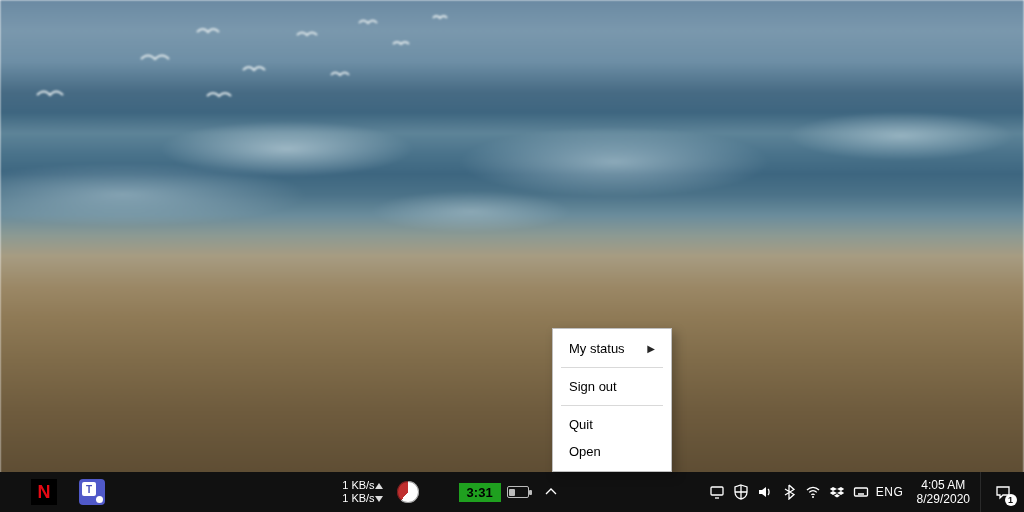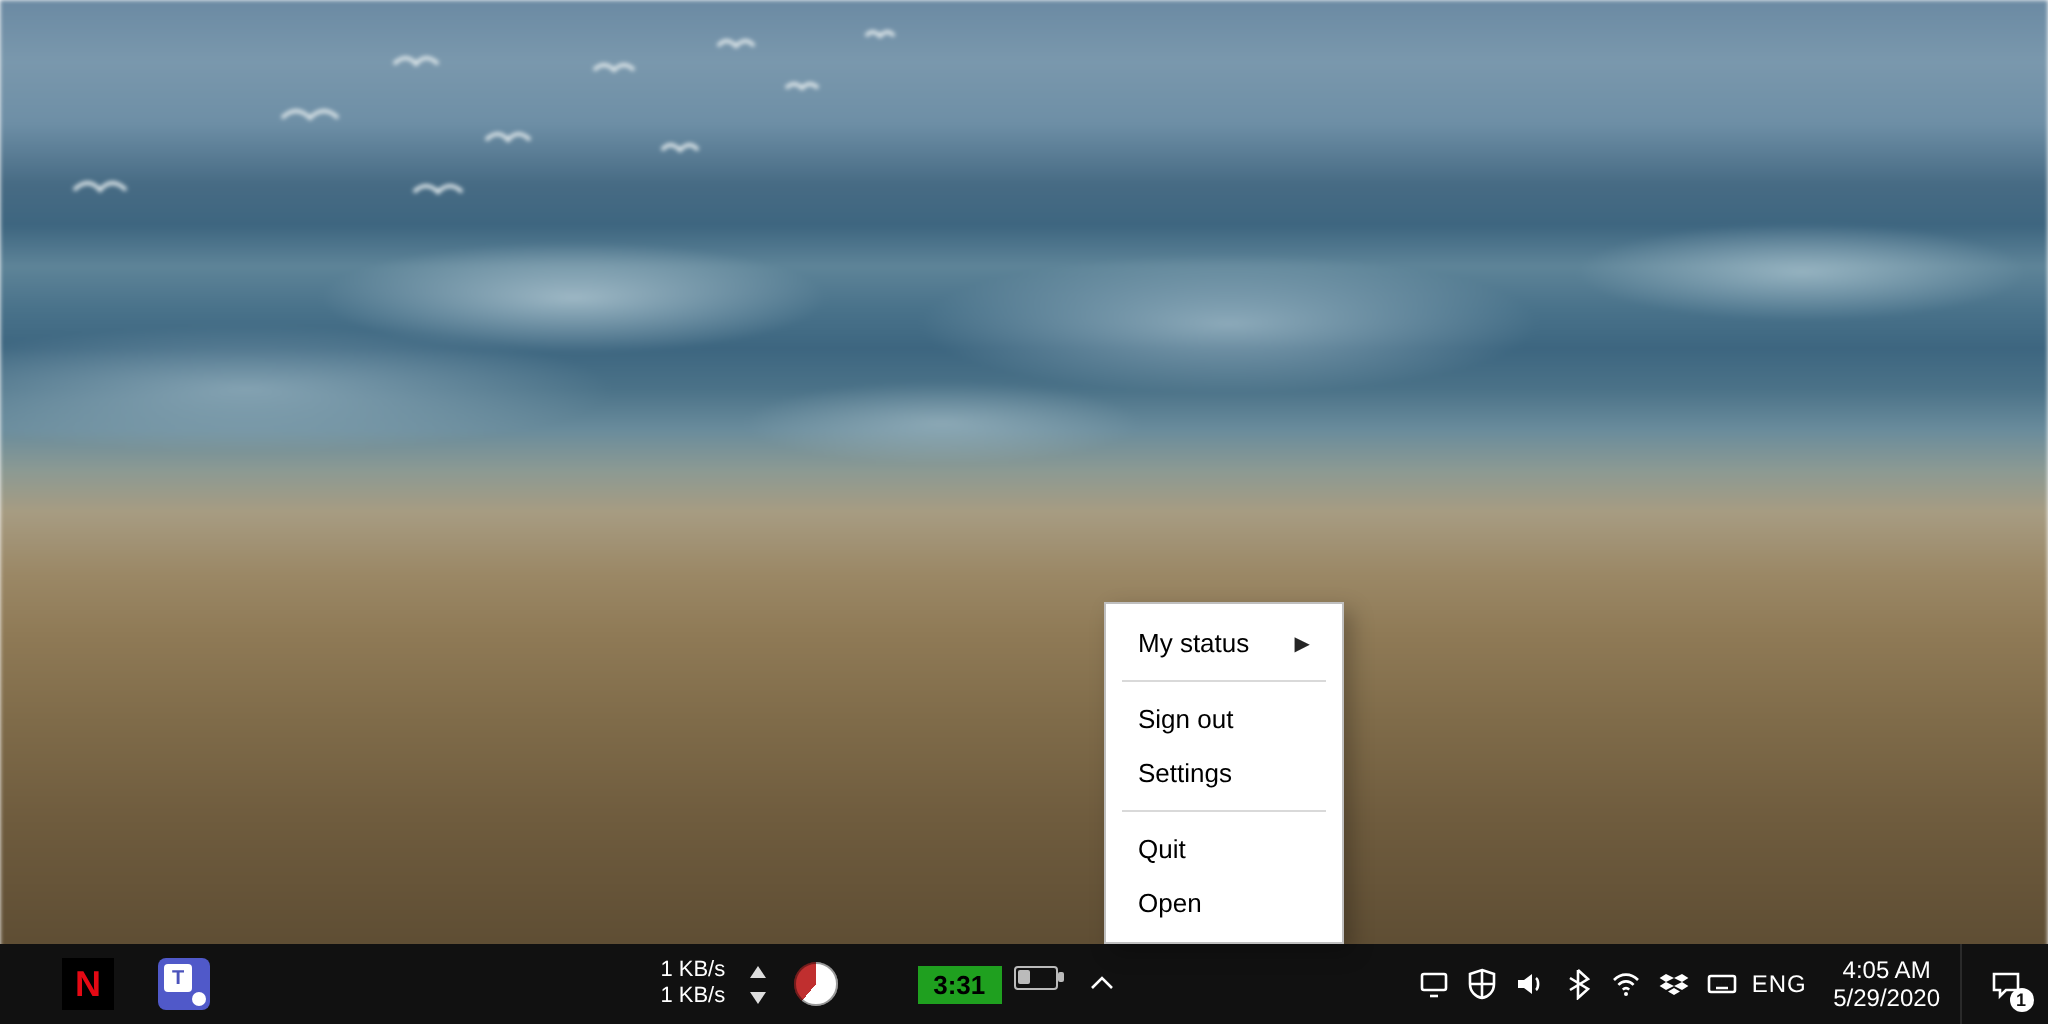--- a/index.html
+++ b/index.html
@@ -53,29 +53,29 @@
     z-index: 50;
   }
   .taskbar .gap { width: 20px; }
   .tb-tile { width: 48px; height: 40px; display:flex; align-items:center; justify-content:center; cursor:pointer; }
   .netflix-box { width:26px; height:26px; background:#000; display:flex; align-items:center; justify-content:center; color:#e50914; font-weight:800; font-size:18px; font-family:Arial,sans-serif; }
   .teams-box { width:26px; height:26px; background:#5059c9; border-radius:4px; position:relative; }
   .teams-box::before { content:"T"; position:absolute; left:3px; top:3px; width:14px; height:14px; background:#fff; color:#4b53bc; font-weight:700; font-size:10px; border-radius:2px; display:flex; align-items:center; justify-content:center; }
   .teams-box::after { content:""; position:absolute; right:2px; bottom:2px; width:7px; height:7px; border-radius:50%; background:#fff; }
 
   .net-speed { margin-left:auto; line-height:13px; font-size:11px; padding-right:6px; text-align:right; }
-  .net-speed .row { display:flex; align-items:center; gap:12px; justify-content:flex-end; }
+  .net-speed .row { display:flex; align-items:center; gap:0; justify-content:flex-end; }
   .tri { display:inline-block; width:0; height:0; }
   .tri.up { border-left:4px solid transparent; border-right:4px solid transparent; border-bottom:6px solid #ddd; }
   .tri.dn { border-left:4px solid transparent; border-right:4px solid transparent; border-top:6px solid #ddd; }
 
   .pie { width:22px; height:22px; border-radius:50%; background: conic-gradient(#fff 0 220deg, #c02f2f 220deg 360deg); margin:0 8px; position:relative; }
   .pie::after{content:"";position:absolute;inset:0;border-radius:50%;border:1px solid rgba(0,0,0,.4);}
 
-  .battery-widget { display:flex; align-items:flex-start; gap:6px; margin-right:8px;padding-left:32px; }
+  .battery-widget { display:flex; align-items:center; gap:6px; margin-right:8px;padding-left:32px; }
   .battery-time-box { background:#1fa01f; color:#000; font-weight:600; padding:2px 6px; font-size:13px; min-width:42px; text-align:center; }
   .battery-glyph { position:relative; width:22px; height:12px; border:1.5px solid #bbb; border-radius:2px; }
   .battery-glyph::after{content:"";position:absolute;right:-4px;top:2.5px;width:2.5px;height:5px;background:#bbb;border-radius:1px;}
   .battery-glyph .fill{position:absolute;left:1.5px;top:1.5px;bottom:1.5px;width:30%;background:#bbb;border-radius:1px;}
 
   .tray-chevron { width:28px; height:40px; display:flex; align-items:center; justify-content:center; cursor:pointer; }
 
   .tray { display:flex; align-items:center; gap:0; }
   .tray .ti { width:24px; height:40px; display:flex; align-items:center; justify-content:center; cursor:pointer; }
   .lang { width:34px; font-size:12px; letter-spacing:.5px; display:flex; align-items:center; justify-content:center; cursor:pointer; height:56px; }
@@ -159,23 +159,20 @@
 
 <div class="context-menu">
   <div class="mi">
     <span>My status</span>
     <span class="sub-arrow">▶</span>
   </div>
   <div class="sep"></div>
   <div class="mi">
     <span>Sign out</span>
   </div>
-  <div class="mi">
-    <span>Settings</span>
-  </div>
   <div class="sep"></div>
   <div class="mi">
     <span>Quit</span>
   </div>
   <div class="mi">
     <span>Open</span>
   </div>
 </div>
 
 <div class="taskbar">
@@ -263,21 +260,21 @@
       <svg class="icon" viewBox="0 0 16 16">
           <rect x="1.5" y="4" width="13" height="8" rx="1"></rect>
           <path d="M3.5 6h.01M5.5 6h.01M7.5 6h.01M9.5 6h.01M11.5 6h.01M3.5 8h.01M5.5 8h.01M7.5 8h.01M9.5 8h.01M11.5 8h.01M5 10h6"></path>
         </svg>
     </div>
     <div class="lang">
       <span>ENG</span>
     </div>
     <div class="clock">
       <div>4:05 AM</div>
-      <div>5/29/2020</div>
+      <div>8/29/2020</div>
     </div>
     <div class="action-center" style="position:relative">
       <svg class="icon" viewBox="0 0 16 16">
           <path d="M2 3h12v8H8l-3 3v-3H2z"></path>
         </svg>
       <span class="ac-badge">1</span>
     </div>
   </div>
 </div>
 

